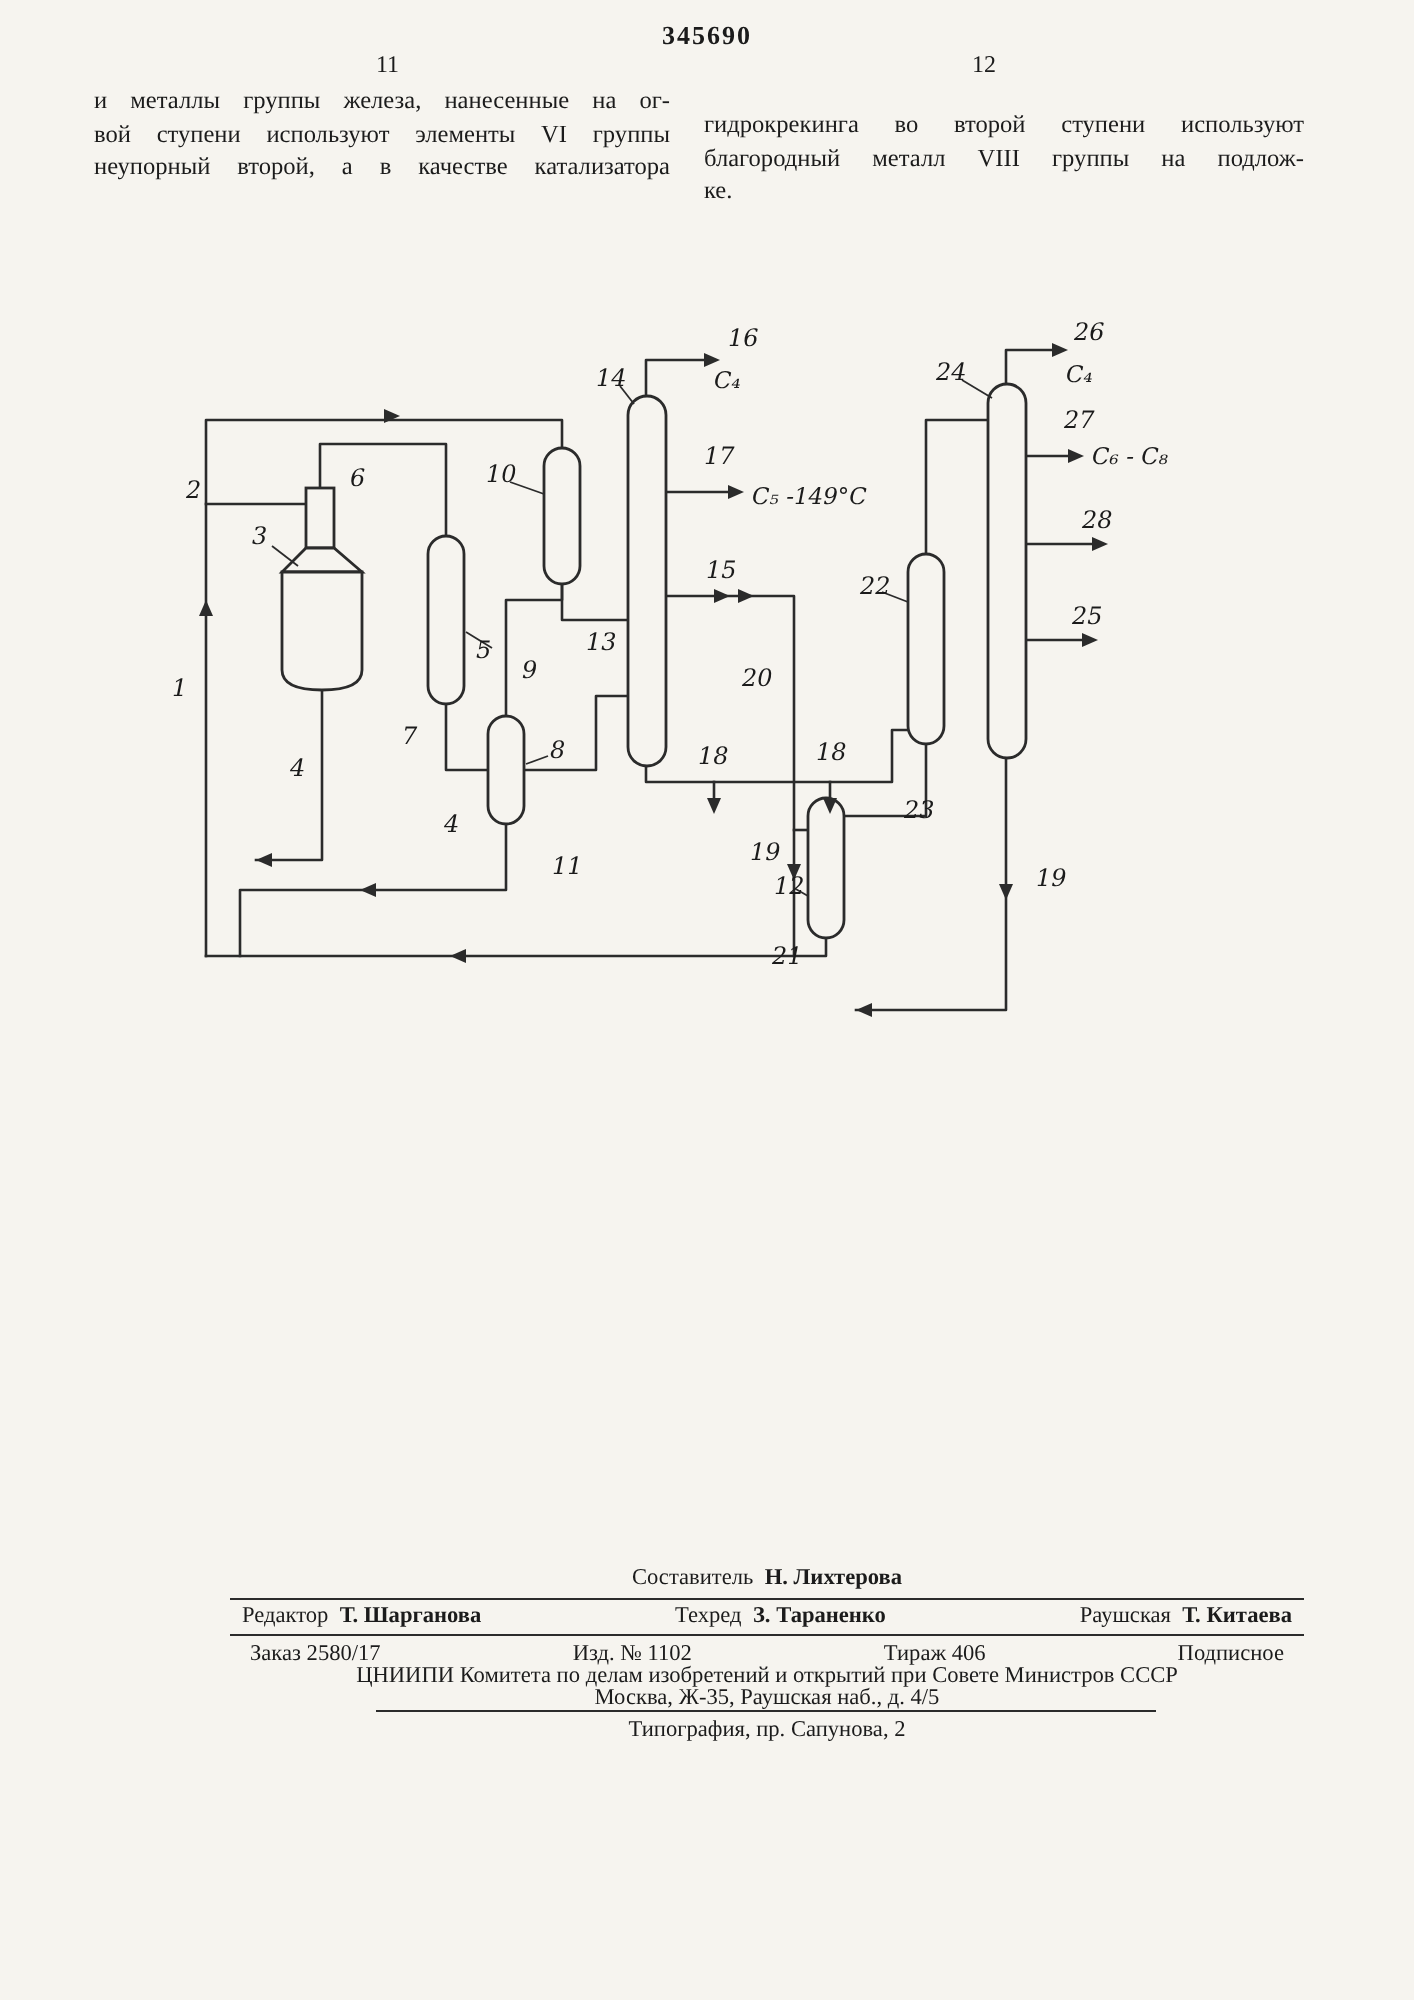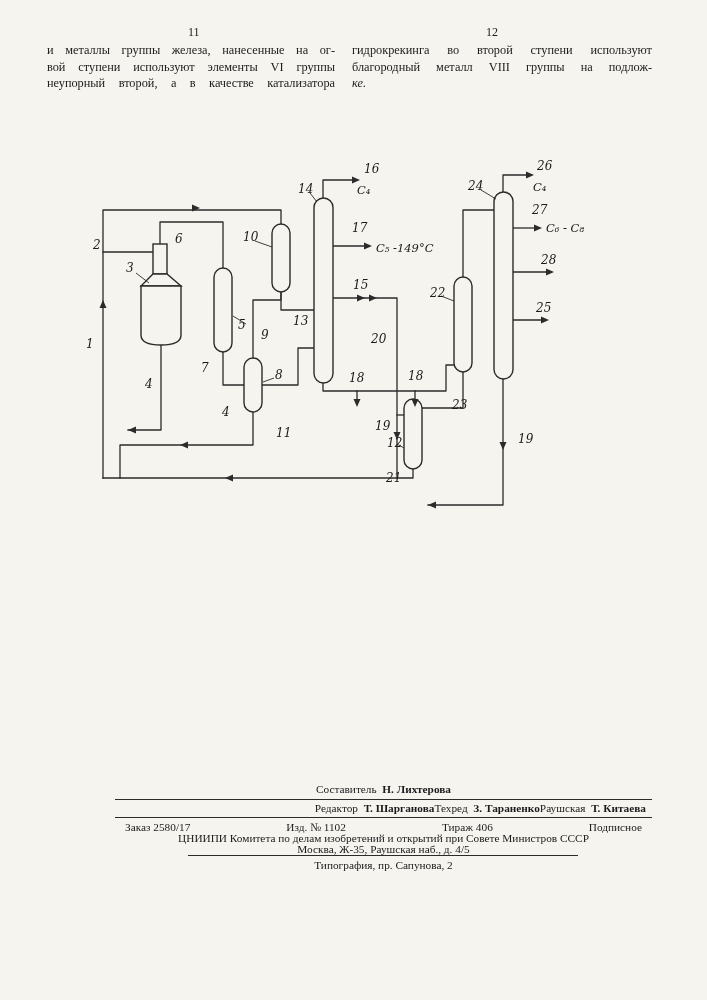--- a/index.html
+++ b/index.html
@@ -8,52 +8,53 @@
   .page { position:relative; width:707px; height:1000px; background:#f6f4ef; overflow:hidden; }
 
   .patent-number { position:absolute; top:10px; left:0; right:0; text-align:center;
                    font-size:13px; font-weight:bold; letter-spacing:1px; }
   .page-num { position:absolute; top:25px; font-size:12px; }
   .page-num.left  { left:188px; }
   .page-num.right { left:486px; }
 
   .textcol { position:absolute; top:42px; font-size:12.3px; line-height:16.5px; }
   .textcol .tline { text-align:justify; text-align-last:justify; white-space:nowrap; }
-  .textcol .tline.short { text-align-last:left;font-style:italic; }
+  .textcol .tline.short { text-align-last:left; }
   .col-left  { left:47px;  width:288px; }
-  .col-right { left:352px; width:300px; }
+  .col-right { left:352px; width:300px;margin-top:12px; }
 
   svg.diagram { position:absolute; left:0; top:0; width:707px; height:1000px; }
   .pipe   { fill:none; stroke:#2b2b2b; stroke-width:1.3; stroke-linejoin:round; stroke-linecap:square; }
   .vessel { fill:#f6f4ef; stroke:#2b2b2b; stroke-width:1.4; }
   .leader { fill:none; stroke:#2b2b2b; stroke-width:0.9; }
   .arrow  { fill:#2b2b2b; stroke:none; }
   .num    { font:italic 12px "DejaVu Serif", serif; fill:#1b1b1b; }
   .stream { font:italic 11.5px "DejaVu Serif", serif; fill:#1b1b1b; }
 
   .footer { position:absolute; left:115px; top:780px; width:537px; font-size:11.3px; }
   .f-row { position:absolute; left:0; width:537px; }
   .f-center { text-align:center; }
   .f-compiler { top:3px; }
   .rule { position:absolute; left:0; width:537px; border-top:1px solid #2b2b2b; }
   .rule-1 { top:19px; }
   .rule-2 { top:37px; }
   .rule-3 { top:75px; width:390px; left:73px; }
-  .f-editors { top:22px; display:flex; justify-content:flex-end; padding:0 6px; }
+  .f-editors { top:22px; display:flex; justify-content:space-between; padding:0 6px; }
   .f-order   { top:41px; display:flex; justify-content:space-between; padding:0 10px; }
   .f-org     { top:52px; }
   .f-addr    { top:63px; }
   .f-print   { top:79px; }
   .bname { font-weight:bold; }
 </style>
 </head>
 <body>
 
 <div class="page">
 
+  <div class="patent-number">345690</div>
   <div class="page-num left">11</div>
   <div class="page-num right">12</div>
 
   <div class="textcol col-left">
     <div class="tline">и металлы группы железа, нанесенные на ог-</div>
     <div class="tline">вой ступени используют элементы VI группы</div>
     <div class="tline">неупорный второй, а в качестве катализатора</div>
   </div>
   <div class="textcol col-right">
     <div class="tline">гидрокрекинга во второй ступени используют</div>

